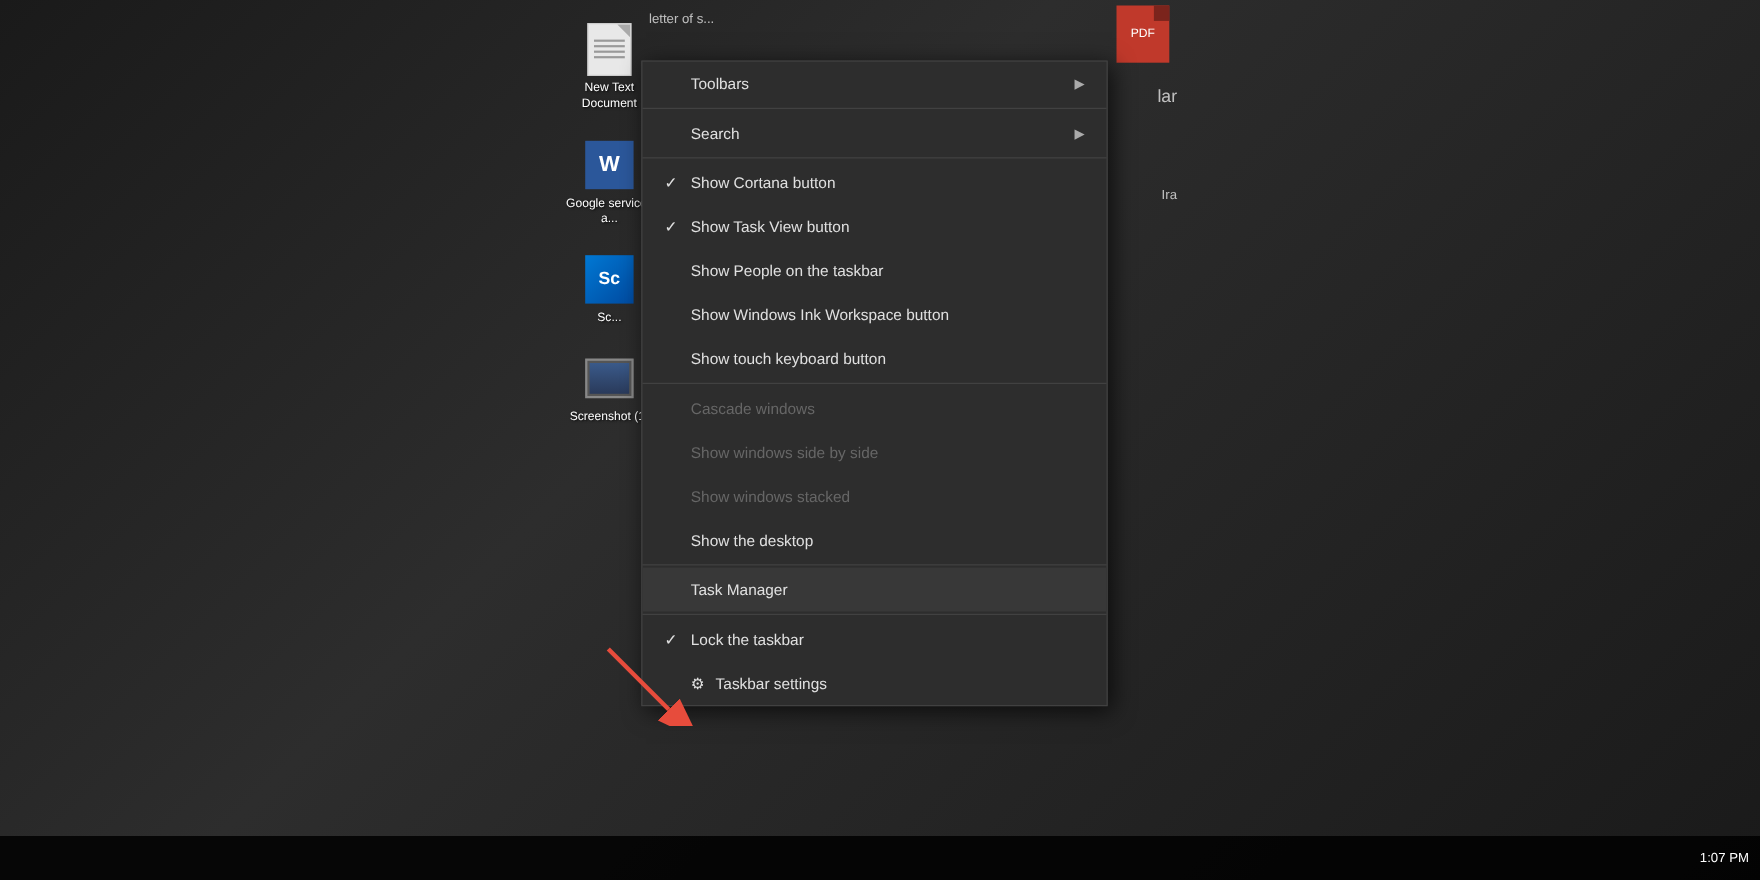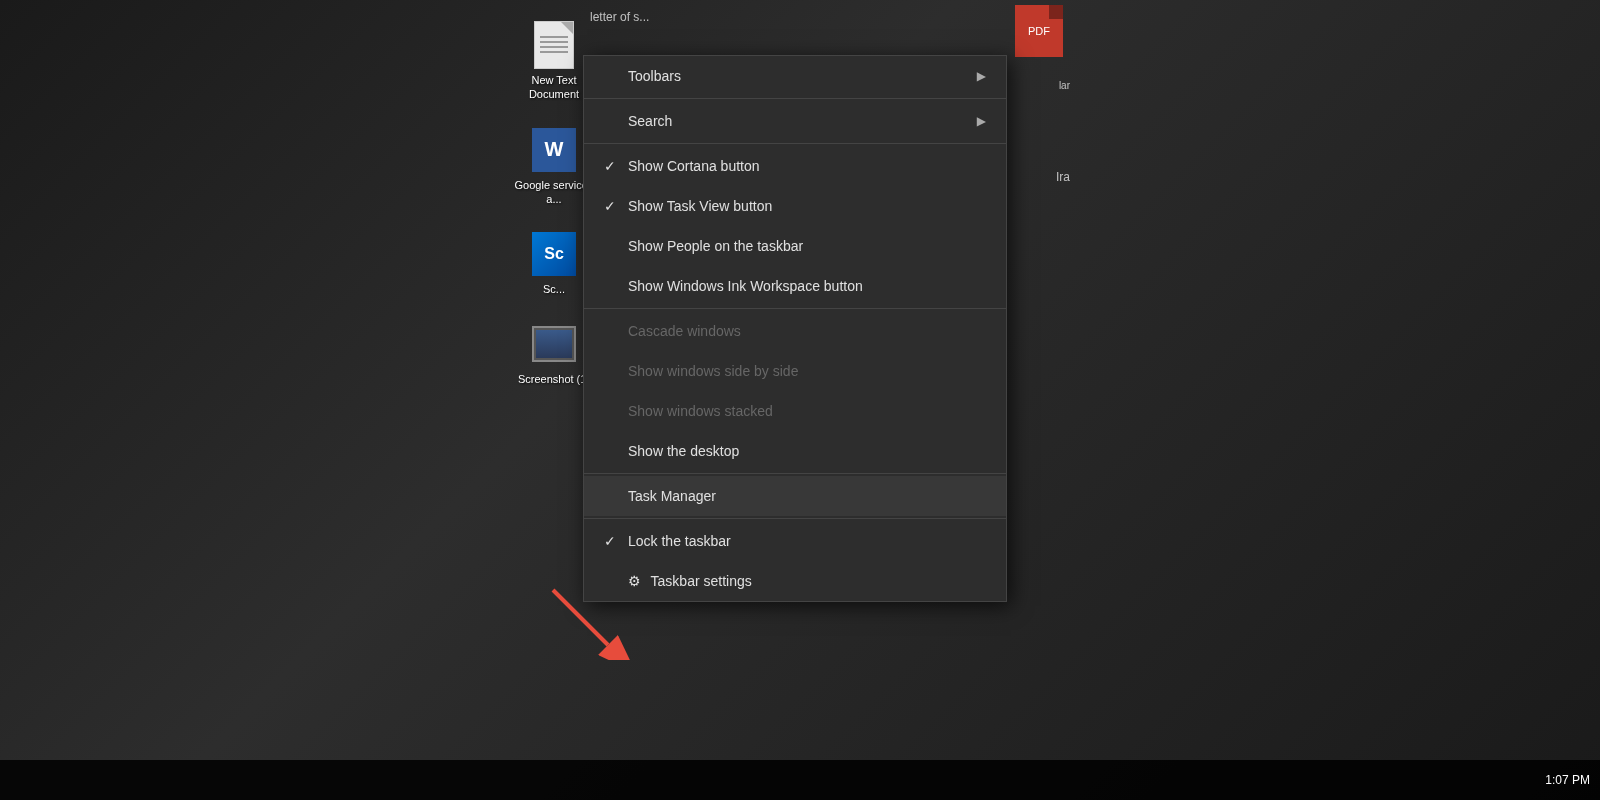--- a/index.html
+++ b/index.html
@@ -127,21 +127,21 @@
       color: rgba(255,255,255,0.7);
       font-size: 12px;
     }
 
     
     .right-label {
       position: absolute;
       right: 530px;
       top: 80px;
       color: rgba(255,255,255,0.7);
-      font-size: 10px;
+      font-size: 16px;
     }
 
     .right-label2 {
       position: absolute;
       right: 530px;
       top: 170px;
       color: rgba(255,255,255,0.7);
       font-size: 12px;
     }
 
@@ -345,20 +345,24 @@
     <div class="menu-item">
       <span class="checkmark"></span>
       <span class="menu-item-text">Show People on the taskbar</span>
     </div>
 
     <div class="menu-item">
       <span class="checkmark"></span>
       <span class="menu-item-text">Show Windows Ink Workspace button</span>
     </div>
 
+    <div class="menu-item">
+      <span class="checkmark"></span>
+      <span class="menu-item-text">Show touch keyboard button</span>
+    </div>
     <div class="menu-separator"></div>
 
     <div class="menu-item grayed">
       <span class="checkmark"></span>
       <span class="menu-item-text">Cascade windows</span>
     </div>
 
     <div class="menu-item grayed">
       <span class="checkmark"></span>
       <span class="menu-item-text">Show windows side by side</span>

